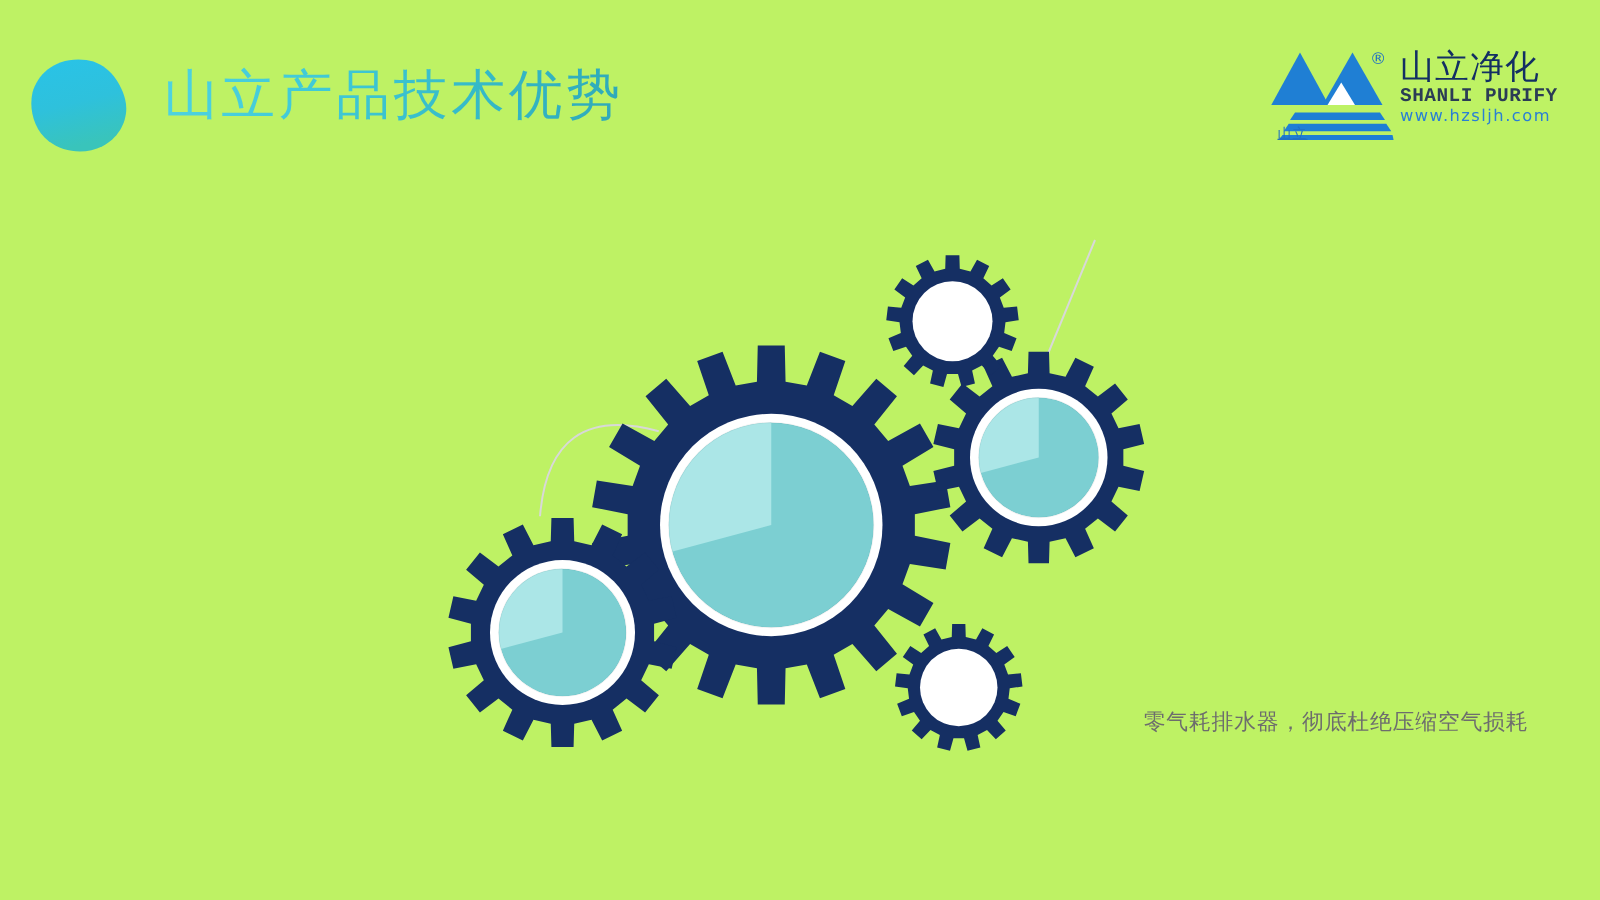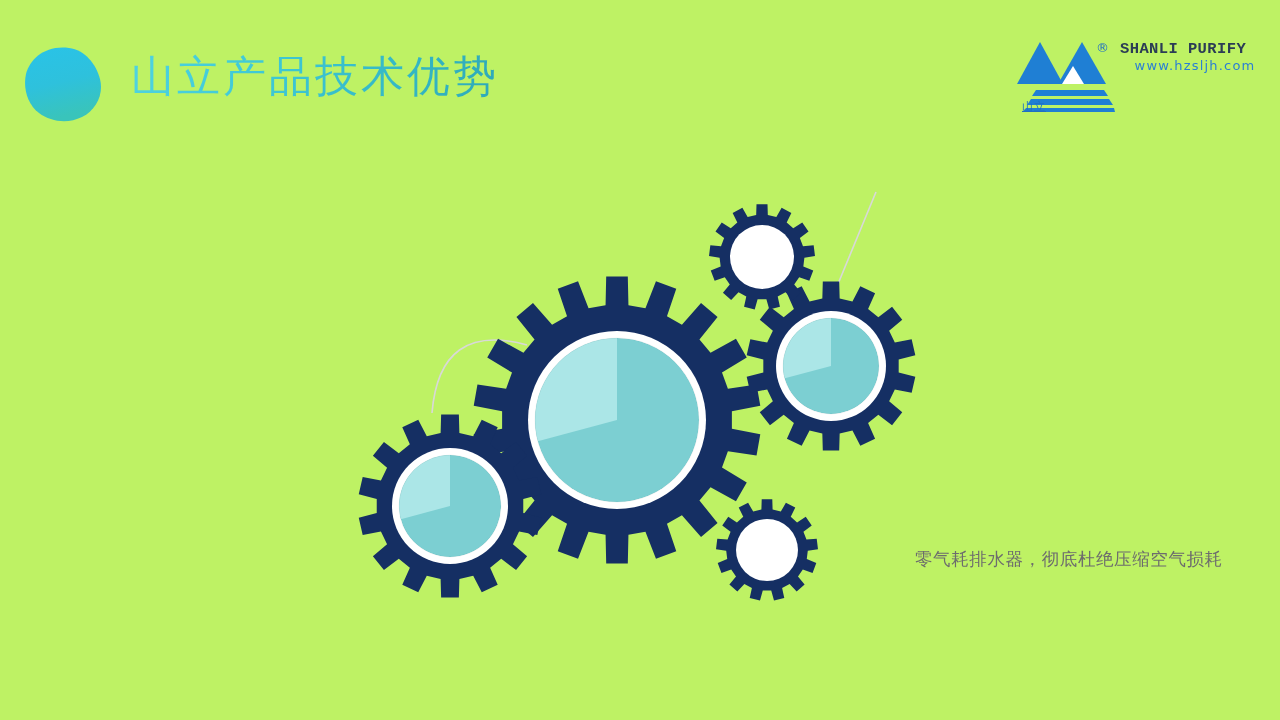--- a/index.html
+++ b/index.html
@@ -98,21 +98,20 @@
     font-weight: 600;
     margin-top: 1px;
     font-family: Liberation Mono, monospace;
   }
   .logo-url {
     font-size: 13px;
     line-height: 1.15;
     color: #2a7fd4;
     letter-spacing: 1.2px;
     margin-top: 1px;
-    text-align: center;
   }
 
   
   .gears {
     position: absolute;
     left: 0;
     top: 0;
     width: 1280px;
     height: 720px;
     pointer-events: none;
@@ -122,21 +121,21 @@
   .callout {
     position: absolute;
     color: #6d6d6d;
     font-size: 17.5px;
     line-height: 2.05;
     letter-spacing: 0.6px;
     font-weight: 400;
   }
   .callout-tl { left: 94px;  top: 238px;  width: 352px; }
   .callout-tr { left: 886px; top: 146px;  width: 320px; }
-  .callout-br { left: 915px; top: 542px;  width: 310px; }
+  .callout-br { left: 915px; top: 561px;  width: 310px; }
   .callout-bl { left: 134px; top: 608px;  width: 300px; }
 </style>
 </head>
 <body>
 
 <div class="slide">
 
   <div class="blob">
     <svg viewBox="0 0 84 78" width="84" height="78" aria-hidden="true">
       <defs>
@@ -159,20 +158,21 @@
         <polygon points="72,6 96,48 48,48" fill="#1f7fd4"></polygon>
         <polygon points="63,30 74,48 52,48" fill="#ffffff"></polygon>
         <path d="M26,54 L94,54 L98,60 L22,60 Z" fill="#1f7fd4"></path>
         <path d="M21,63 L99,63 L103,69 L17,69 Z" fill="#1f7fd4"></path>
         <path d="M16,72 L104,72 L105,76 L13,76 Z" fill="#1f7fd4"></path>
       </svg>
     </div>
     <div class="logo-reg">®</div>
     <div class="logo-sub-cn">山立</div>
     <div class="logo-text">
+      <div class="logo-brand-cn">山立净化</div>
       <div class="logo-brand-en">SHANLI PURIFY</div>
       <div class="logo-url">www.hzsljh.com</div>
     </div>
   </div>
 
   <svg class="gears" id="gear-svg" viewBox="0 0 1280 720" aria-hidden="true">
     <defs>
       <clipPath id="hubClipMain">
           <circle cx="0" cy="0" r="1"></circle>
         </clipPath>

